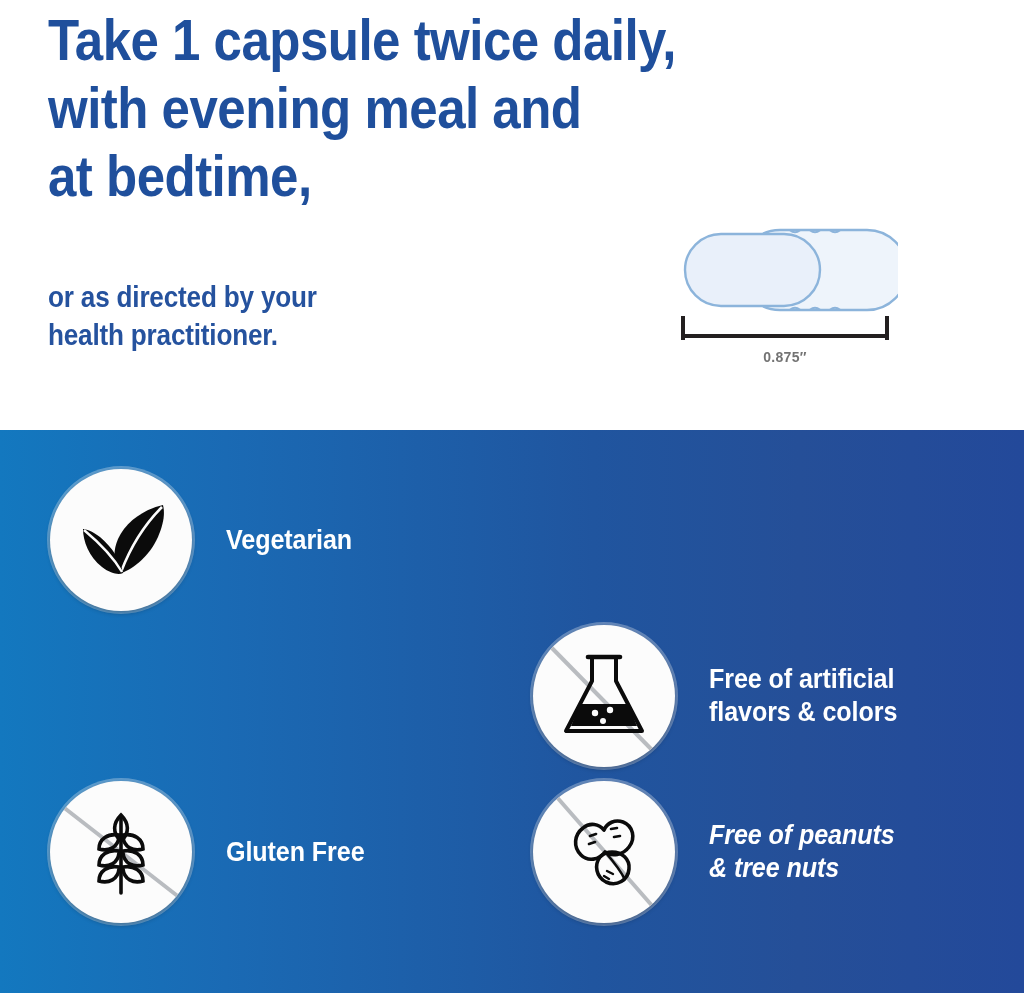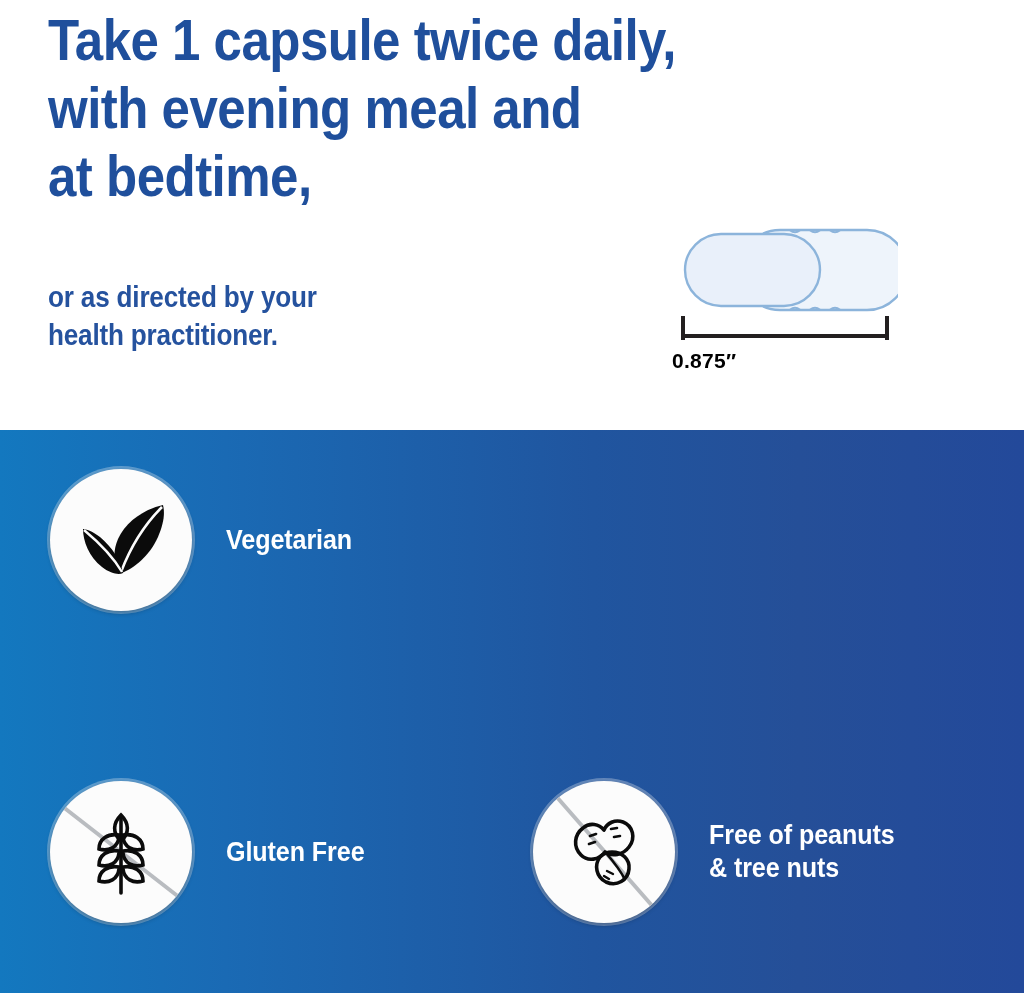--- a/index.html
+++ b/index.html
@@ -68,25 +68,25 @@
     width: 226px;
     height: 160px;
   }
   #capsule-svg { display: block; }
 
   #capsule-dimension-label {
     position: absolute;
     left: 0;
     top: 127px;
     width: 226px;
-    text-align: left;
-    color: #000000;
-    font-family: "Liberation Sans Narrow", "Liberation Sans", sans-serif;
-    font-weight: bold;
-    font-size: 21px;
+    text-align: center;
+    color: #737373;
+    font-family: "Liberation Sans Narrow", "Liberation Sans", sans-serif;
+    font-weight: bold;
+    font-size: 14px;
     letter-spacing: 0.3px;
   }
 
   
   #blue-panel {
     position: absolute;
     left: 0;
     top: 430px;
     width: 1024px;
     height: 583px;
@@ -227,22 +227,43 @@
         </svg>
       </div>
       <div class="badge-label">
         <div>
           <span>Gluten Free</span>
         </div>
       </div>
     </div>
 
 
-
-    <div class="badge-row col-right row-3" style="width:460px;">
+    <div class="badge-row col-right row-2" style="width:460px;">
+      <div class="badge-circle">
+        <svg width="142" height="142" viewBox="0 0 142 142">
+          <line x1="14" y1="18" x2="122" y2="128" stroke="#b9bcc0" stroke-width="4"></line>
+
+          <path d="M59 32 L 59 56 L 33 106 L 109 106 L 83 56 L 83 32 Z" fill="none" stroke="#0b0b0b" stroke-width="4" stroke-linejoin="round"></path>
+          <line x1="55" y1="32" x2="87" y2="32" stroke="#0b0b0b" stroke-width="4.6" stroke-linecap="round"></line>
+
+          <path d="M47 79 L 38 101 L 104 101 L 95 79 Z" fill="#0b0b0b"></path>
+          <circle cx="62" cy="88" r="3.2" fill="#fcfcfc"></circle>
+          <circle cx="77" cy="85" r="3.2" fill="#fcfcfc"></circle>
+          <circle cx="70" cy="96" r="3.0" fill="#fcfcfc"></circle>
+        </svg>
+      </div>
+      <div class="badge-label">
+        <div>
+          <span>Free of artificial</span>
+          <span>flavors &amp; colors</span>
+        </div>
+      </div>
+    </div>
+
+    <div class="badge-row col-right row-3" style="width:460px;font-style:italic;">
       <div class="badge-circle">
         <svg width="142" height="142" viewBox="0 0 142 142">
           <line x1="22" y1="14" x2="122" y2="128" stroke="#b9bcc0" stroke-width="4"></line>
 
           <path d="M48 74 C 40 66 41 54 50 47 C 57 41 66 43 71 49 C 74 42 82 38 90 41 C 100 45 103 57 96 66
                    C 90 74 79 76 72 71 C 66 79 55 81 48 74 Z" fill="none" stroke="#0b0b0b" stroke-width="3.6" stroke-linejoin="round"></path>
           <g stroke="#0b0b0b" stroke-width="2.6" stroke-linecap="round" fill="none">
             <line x1="57" y1="55" x2="63" y2="53"></line>
             <line x1="56" y1="63" x2="62" y2="61"></line>
             <line x1="78" y1="48" x2="84" y2="47"></line>

